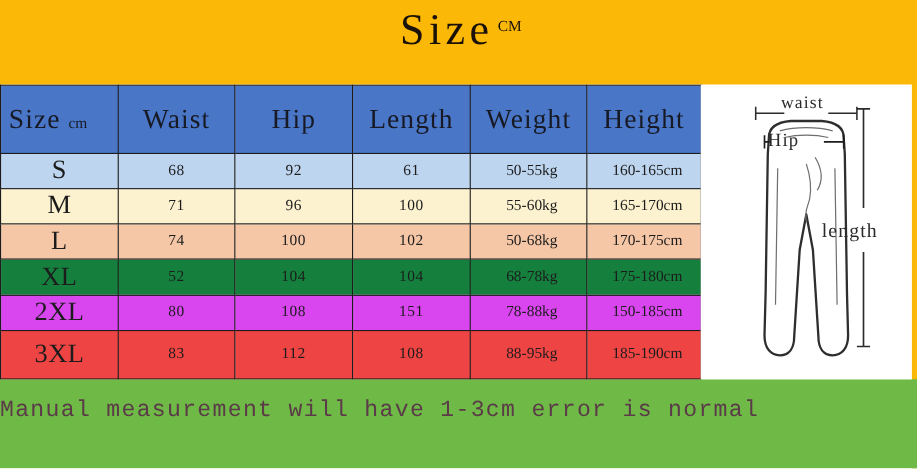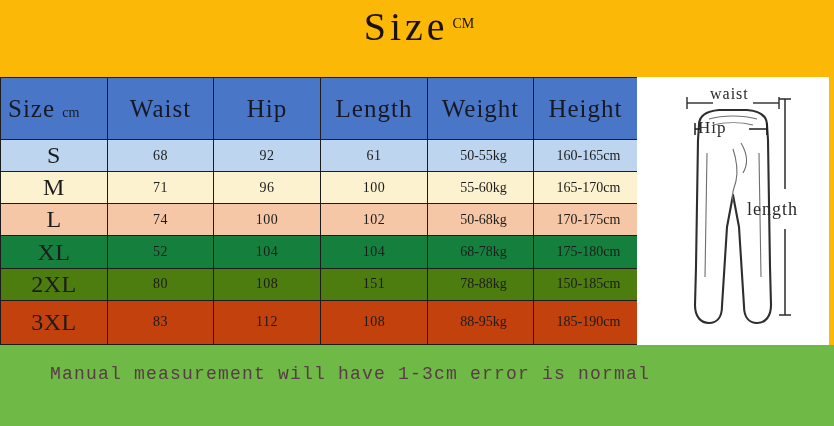--- a/index.html
+++ b/index.html
@@ -59,23 +59,22 @@
     top: 345px;
     width: 834px;
     height: 81px;
     background: #6fb946;
   }
   .banner-note {
     position: absolute;
     left: 0;
     top: 17px;
     width: 700px;
-    text-align: center;
     font-family: "Liberation Mono", "DejaVu Sans Mono", monospace;
-    font-size: 18px;
+    font-size: 21px;
     line-height: 24px;
     color: #5a3b47;
     letter-spacing: 1.2px;
     white-space: nowrap;
   }
 
   
   .size-table {
     position: absolute;
     left: 0;
@@ -131,22 +130,22 @@
     padding-left: 6px;
     font-size: 14px;
     letter-spacing: 0px;
   }
 
   
   .r-s   .cell { background: #bed5ef; }
   .r-m   .cell { background: #fdf2cf; }
   .r-l   .cell { background: #f6c7a6; }
   .r-xl  .cell { background: #15803d; font-family: Liberation Serif, serif; }
-  .r-2xl .cell { background: #4d7c0f; }
-  .r-3xl .cell { background: #c2410c; margin-left: 16px; }
+  .r-2xl .cell { background: #d946ef; }
+  .r-3xl .cell { background: #ef4444; margin-left: 16px; }
 
   
   .diagram-panel {
     position: absolute;
     left: 637px;
     top: 77px;
     width: 192px;
     height: 268px;
     background: #ffffff;
     overflow: hidden;

